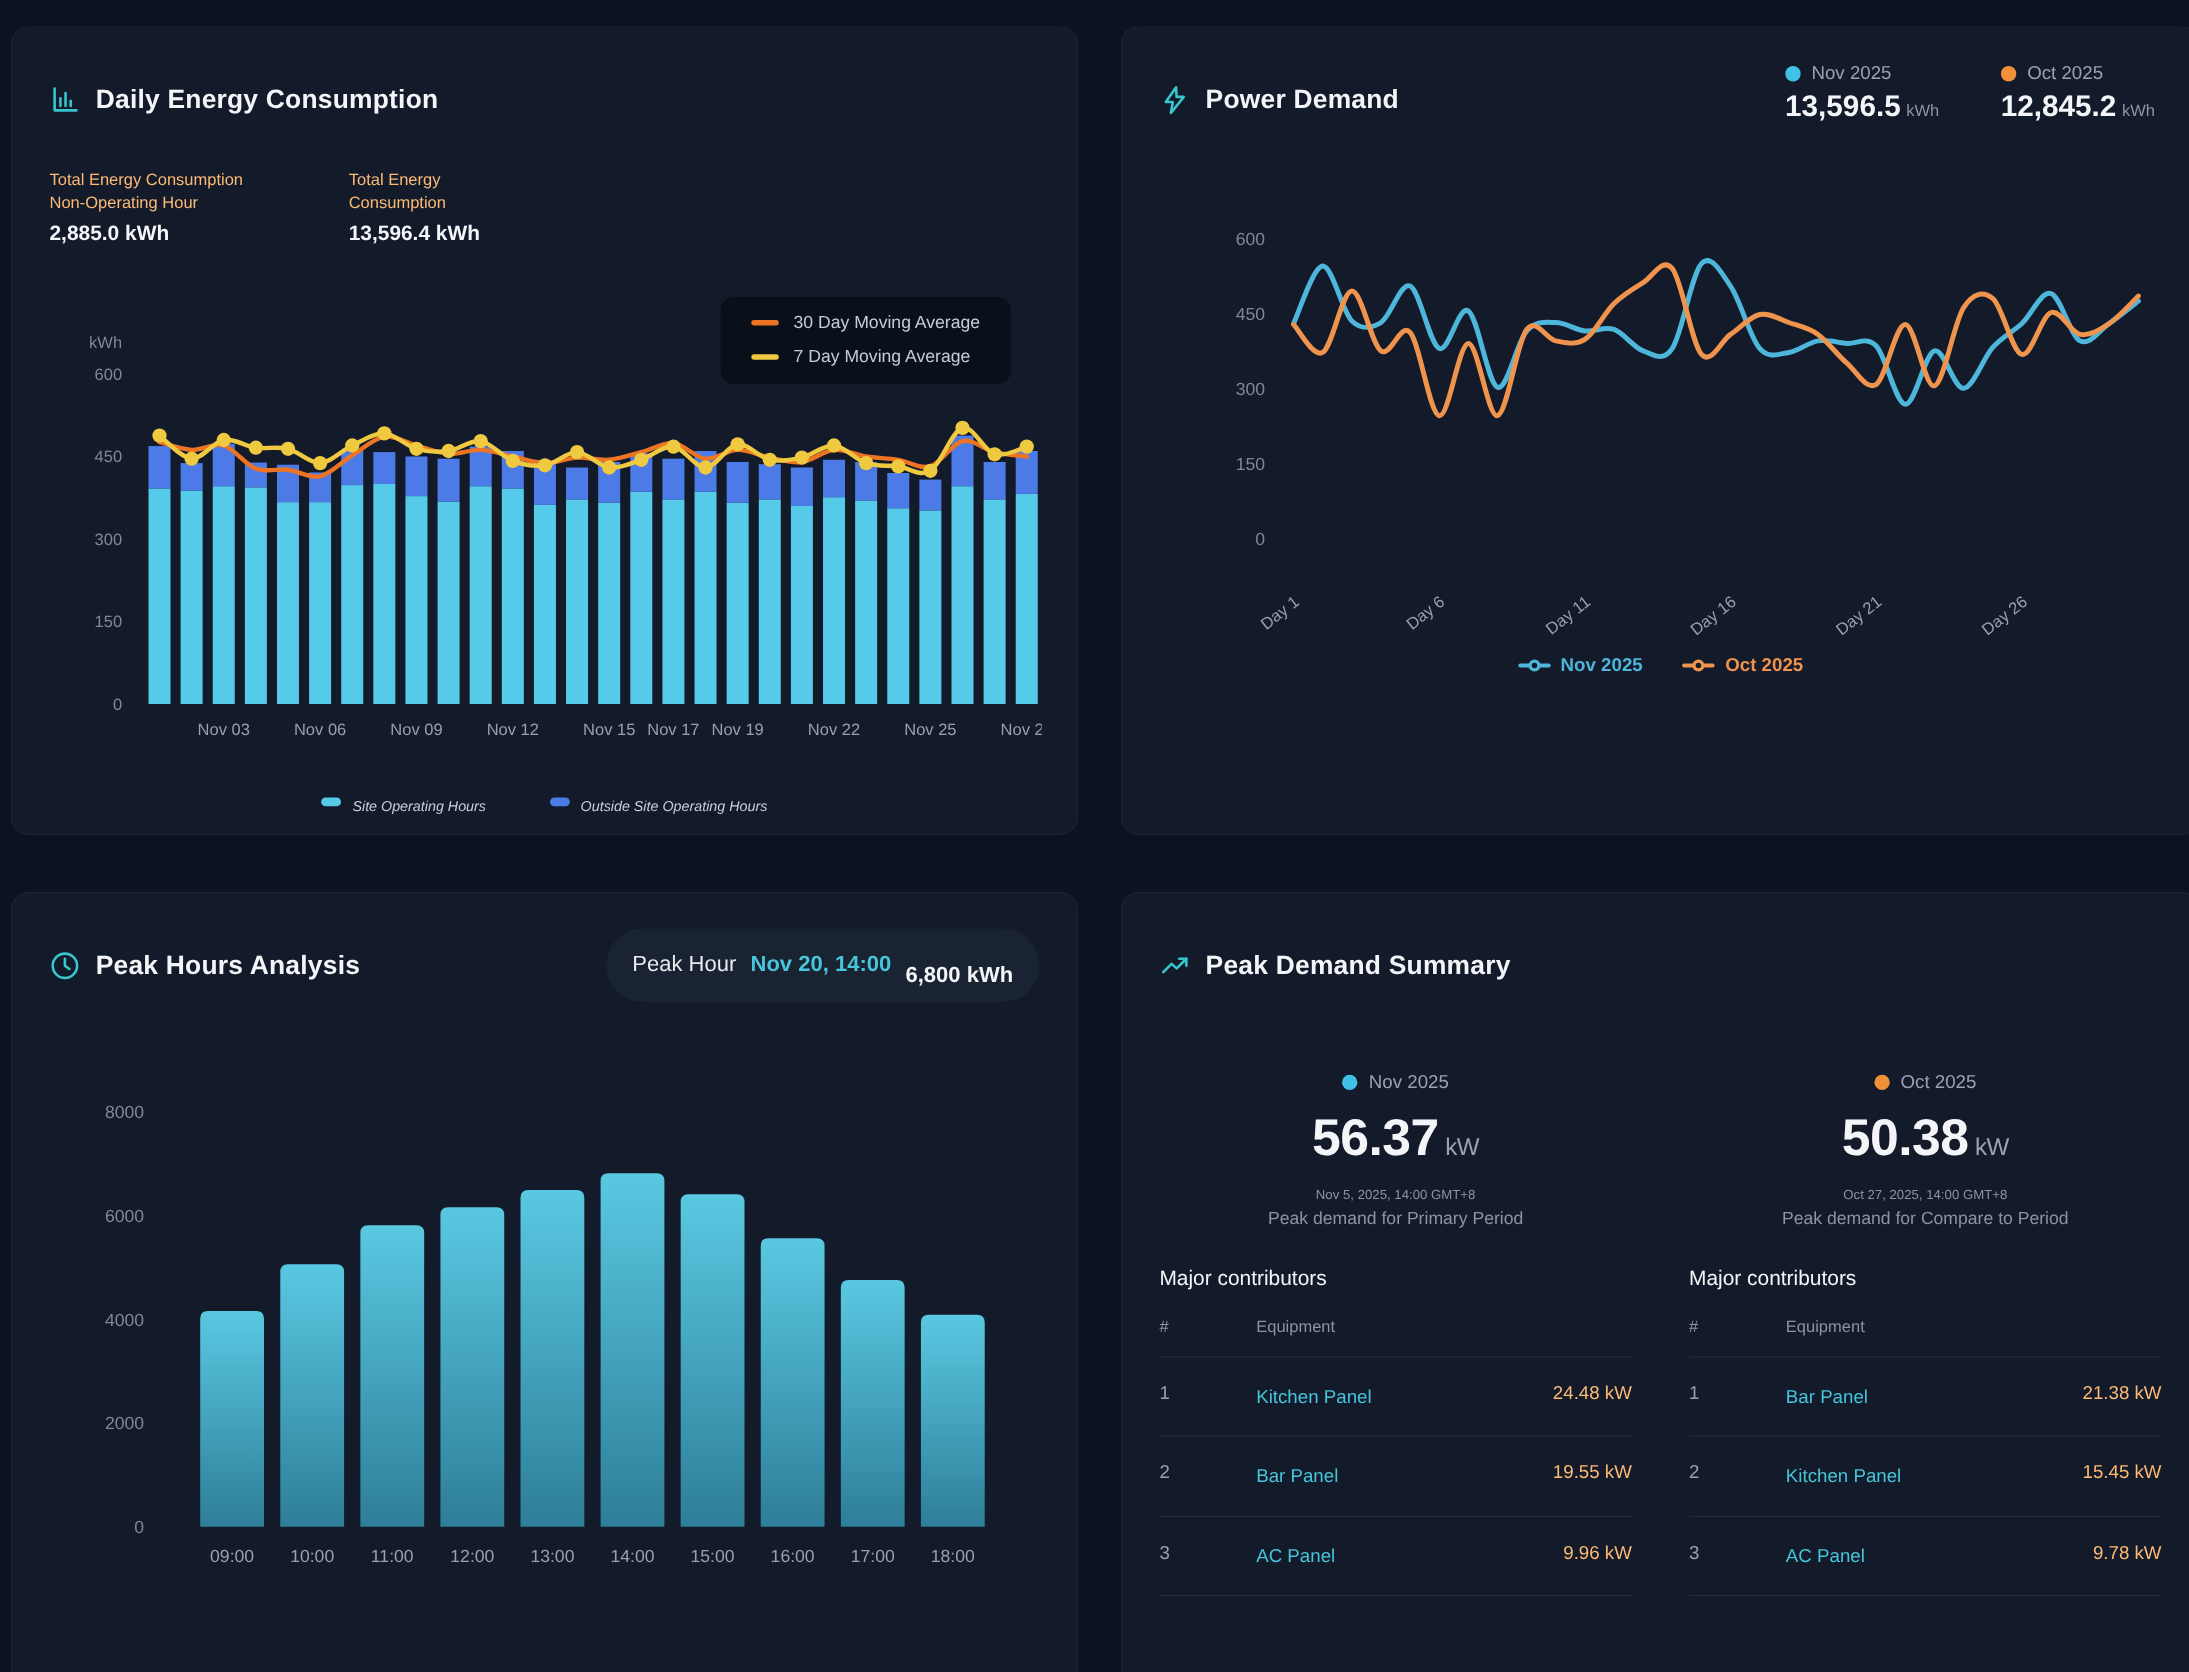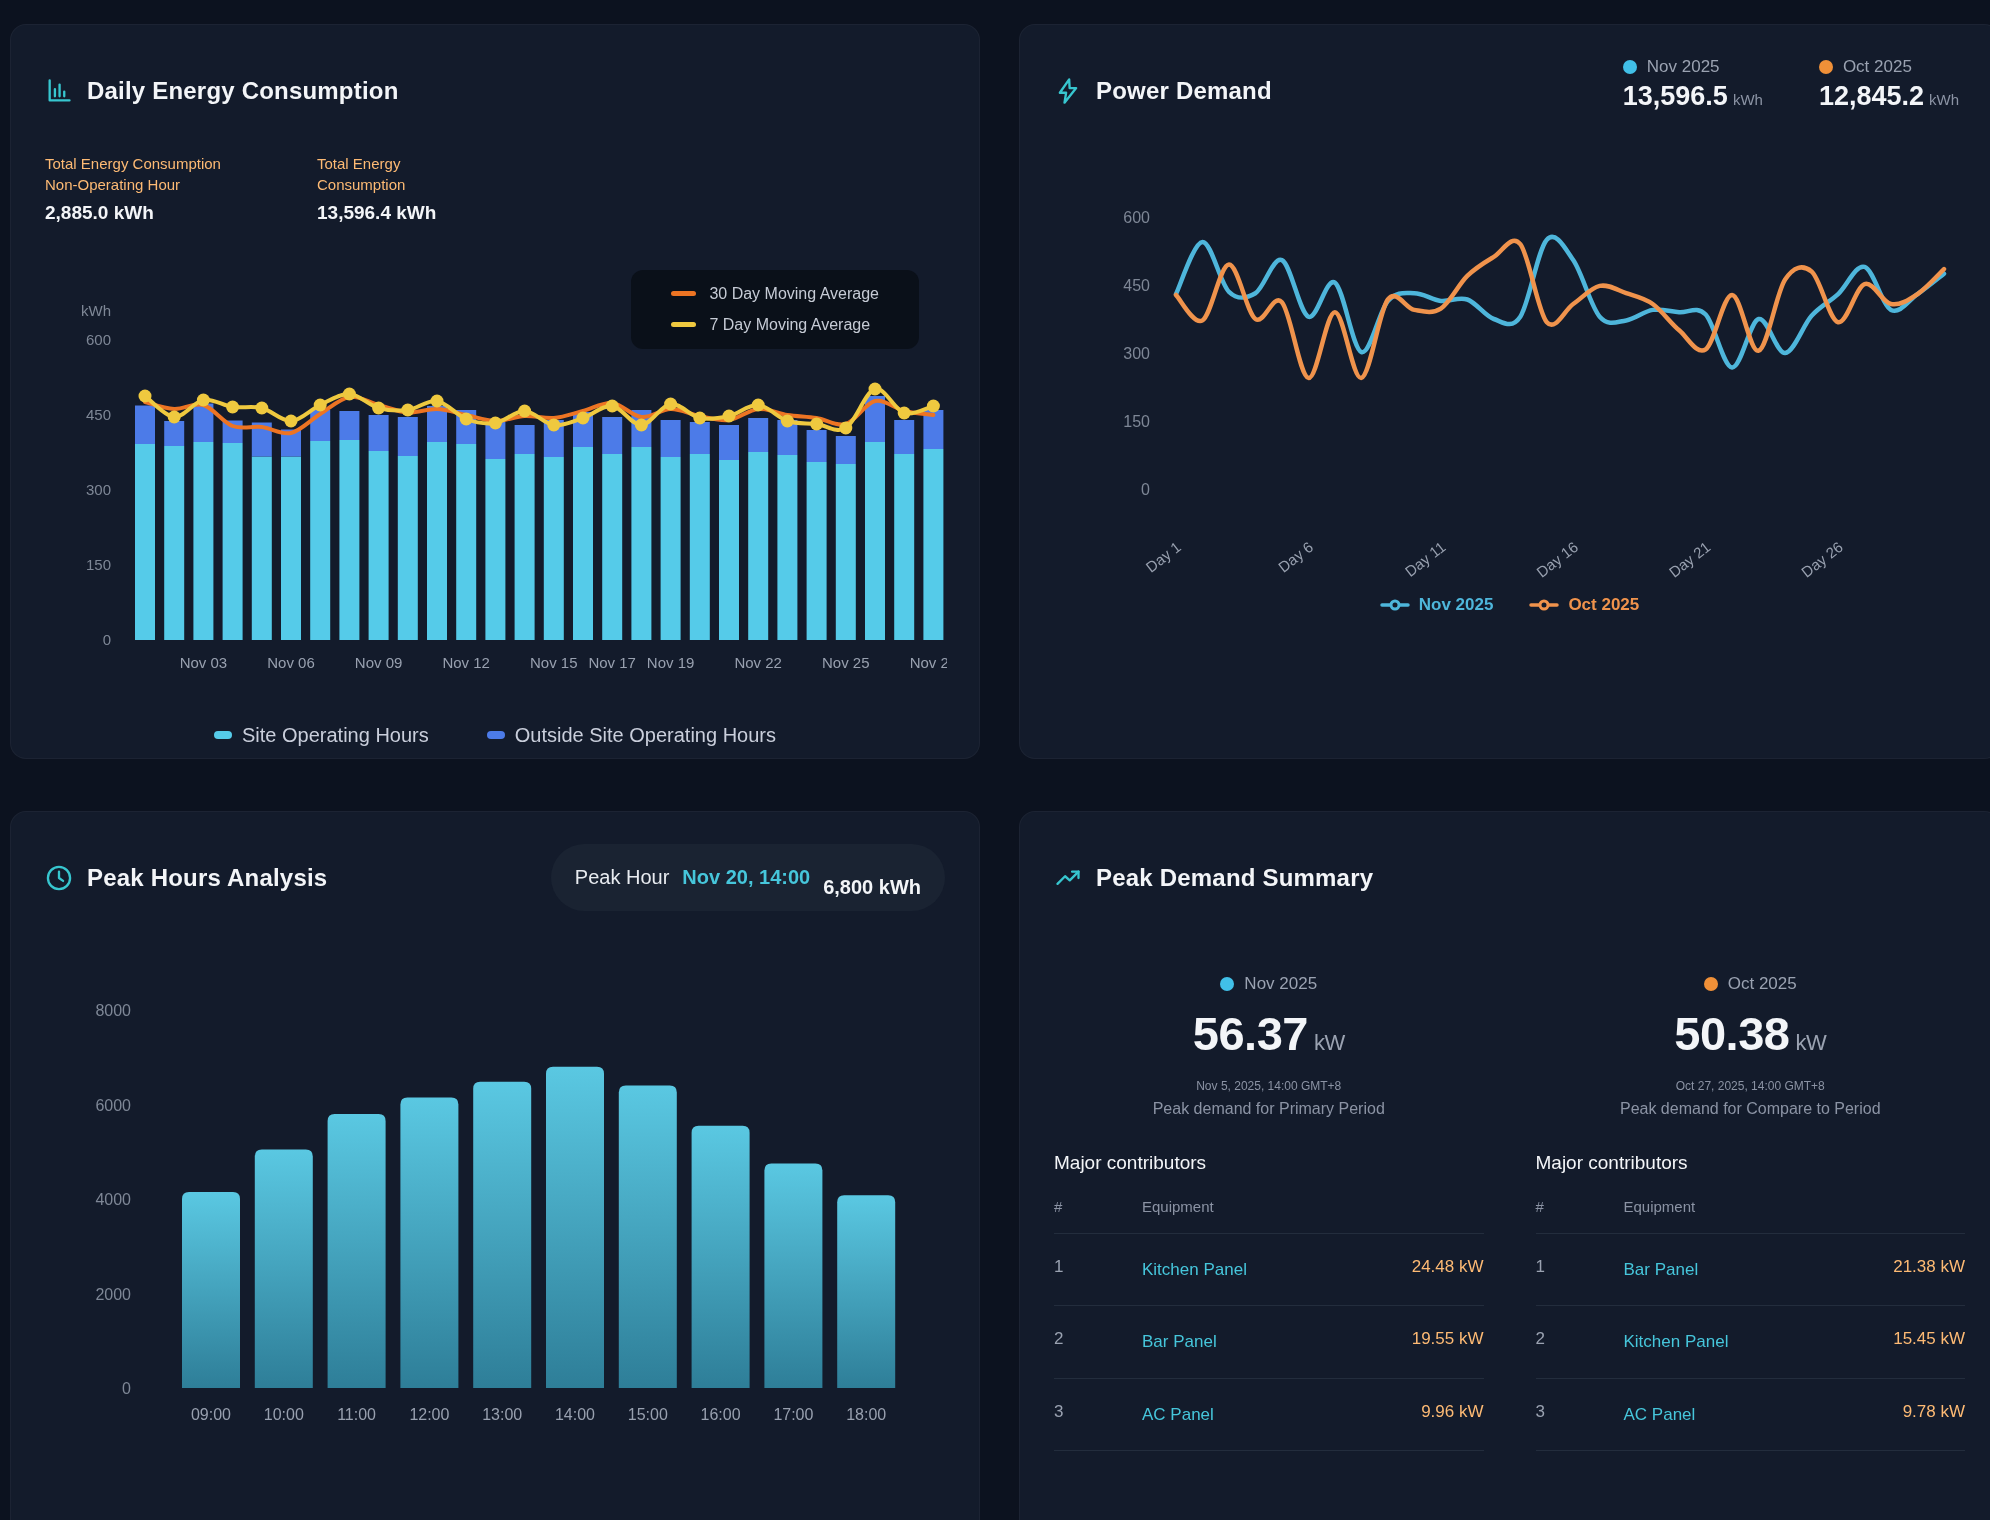--- a/index.html
+++ b/index.html
@@ -32,26 +32,26 @@
   
   .stats-row { display:flex; gap:62px; margin-top:28px; }
   .stat-label { font-size:15px; color:#fdba74; line-height:1.4; }
   .stat:nth-child(1) .stat-label { max-width:210px; }
   .stat:nth-child(2) .stat-label { max-width:135px; }
   .stat-value { font-size:19px; font-weight:700; color:#F3F5F8; margin-top:7px; }
   .daily-chart-wrap { position:relative; margin-top:52px; }
   .overlay-legend {
     position:absolute; top:-6px; right:26px;
     background:rgba(10,15,24,0.92); border-radius:12px;
-    padding:15px 40px; display:flex; flex-direction:column; gap:13px; z-index:2;
+    padding:15px 28px; display:flex; flex-direction:column; gap:13px; z-index:2;
   }
   .oleg-item { display:flex; align-items:center; gap:13px; font-size:16px; color:#C6CBD5; }
   .dash { width:25px; height:5px; border-radius:3px; }
   .bottom-legend { display:flex; justify-content:center; gap:58px; margin-top:8px; }
-  .bleg-item { display:flex; align-items:center; gap:10px; font-size:20px; color:#C9CEDB; }
+  .bleg-item { display:flex; gap:10px; font-size:13px; color:#C9CEDB;font-style:italic; }
   .capsule { width:18px; height:8px; border-radius:4px; }
 
   
   .power-head { display:flex; justify-content:space-between; align-items:flex-start; }
   .power-stats { display:flex; gap:56px; padding-right:6px; }
   .pstat-label { display:flex; align-items:center; gap:10px; font-size:17px; color:#9AA2B1; }
   .pdot { width:14px; height:14px; border-radius:50%; }
   .pstat-value { font-size:27px; font-weight:700; color:#F3F5F8; margin-top:4px; }
   .punit { font-size:15px; color:#8B93A4; font-weight:400; margin-left:5px; }
   .power-legend { display:flex; justify-content:center; gap:36px; margin-top:4px; }

